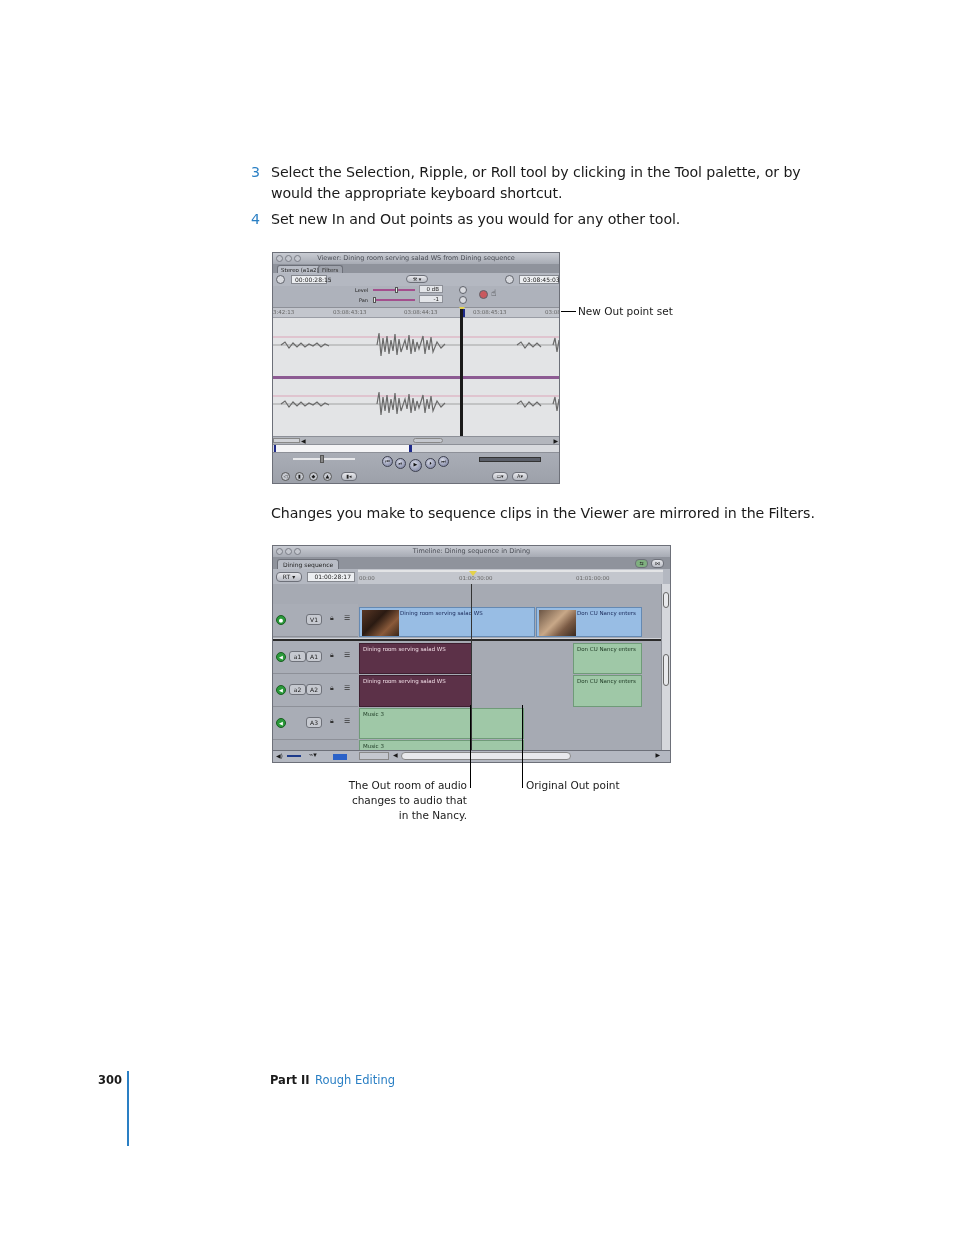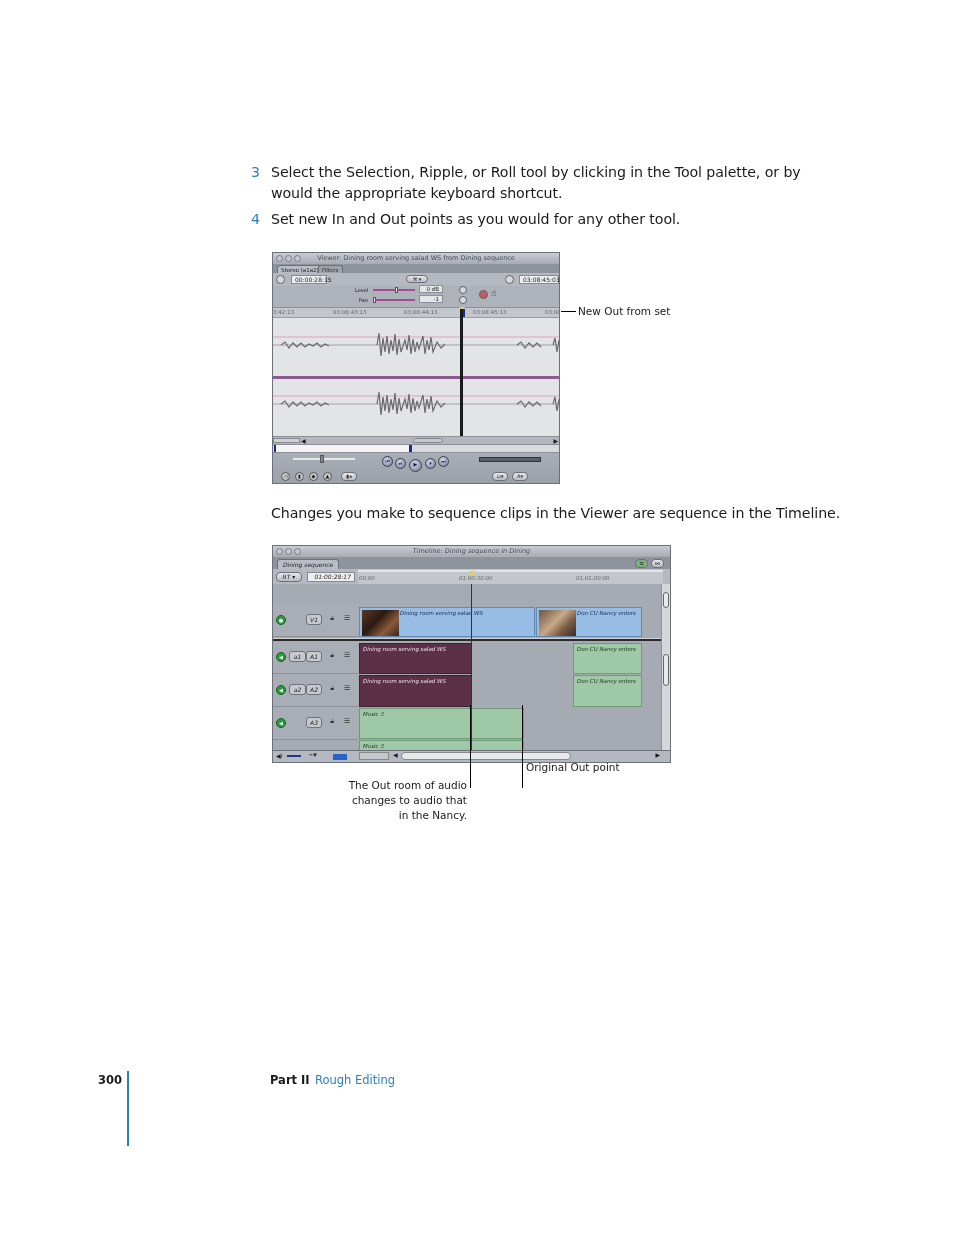--- a/index.html
+++ b/index.html
@@ -36,21 +36,21 @@
   .wave-area { position: absolute; top: 65px; left: 0; width: 100%; height: 118px; background: #e3e4e6; }
   .divider-purple { position: absolute; left: 0; top: 58px; width: 100%; height: 3px; background: #8d5b93; }
   .playhead-v { position: absolute; top: 56px; left: 187px; width: 3px; height: 127px; background: #1a1a1a; }
   .scrollrow { position: absolute; top: 183px; left: 0; width: 100%; height: 8px; background: #b3b6bd; border-top: 1px solid #8d9098; }
   .scrub { position: absolute; top: 191px; left: 0; width: 100%; height: 9px; background: #d8dade; border-top: 1px solid #8d9098; border-bottom: 1px solid #8d9098; }
   .transport { position: absolute; top: 200px; left: 0; width: 100%; height: 32px; background: linear-gradient(#a9adb6, #9ca0a9); }
   .tbtn { position: absolute; width: 11px; height: 11px; border-radius: 50%; border: 1px solid #3e4150; background: radial-gradient(circle at 40% 35%, #d8dbe8, #6f7596); font-size: 5px; line-height: 9px; text-align: center; color: #111; }
   .sbtn { position: absolute; width: 9px; height: 9px; border-radius: 50%; border: 1px solid #555; background: #c6c9d0; font-size: 5px; line-height: 7px; text-align: center; }
 
   
-  .timeline { position: absolute; left: 272px; top: 545px; width: 399px; height: 218px; background: #a16207; border: 1px solid #6d7079; overflow: hidden; font-style: italic; }
+  .timeline { position: absolute; left: 272px; top: 545px; width: 399px; height: 218px; background: #a16207; border: 1px solid #6d7079; overflow: hidden; }
   .tl-tabs { position: absolute; left: 0; top: 11px; width: 100%; height: 12px; background: #8f939c; }
   .tl-head { position: absolute; left: 0; top: 23px; width: 100%; height: 15px; background: #b4b8c1; }
   .tl-ruler { position: absolute; left: 85px; top: 23px; width: 305px; height: 15px; background: #c3c6cd; font-size: 5.5px; color: #666; }
   .tl-ruler span { position: absolute; top: 6px; }
   .tl-body { position: absolute; left: 0; top: 38px; width: 390px; height: 167px; background: #a6aab3; }
   .track-hdr { position: absolute; left: 0; width: 85px; background: #a9adb6; border-bottom: 1px solid #8d9098; }
   .tgt { position: absolute; width: 10px; height: 10px; border-radius: 50%; background: #2a9a3a; border: 1px solid #1a5e22; color: #fff; font-size: 5px; line-height: 8px; text-align: center; }
   .tbox { position: absolute; height: 11px; border-radius: 3px; border: 1px solid #6e7179; background: #c6c9d0; font-size: 6px; line-height: 9px; text-align: center; color: #222; }
   .ticon { position: absolute; font-size: 7px; color: #333; }
   .clip { position: absolute; font-size: 5.5px; text-decoration: underline; }
@@ -159,23 +159,23 @@
     <span class="sbtn" style="left:22px;top:19px;">▮</span>
     <span class="sbtn" style="left:36px;top:19px;">◆</span>
     <span class="sbtn" style="left:50px;top:19px;">▲</span>
     <span class="pill" style="left:68px;top:19px;width:16px;height:9px;">▮◂</span>
     <span class="pill" style="left:219px;top:19px;width:16px;height:9px;">▭▾</span>
     <span class="pill" style="left:239px;top:19px;width:16px;height:9px;">A▾</span>
   </div>
 </div>
 
 <span class="cline" style="left:561px;top:311px;width:15px;height:1px;"></span>
-<span class="callout" style="left:578px;top:304px;">New Out from set</span>
-
-<div class="para">Changes you make to sequence clips in the Viewer are sequence in the Timeline.</div>
+<span class="callout" style="left:578px;top:304px;">New Out point set</span>
+
+<div class="para">Changes you make to sequence clips in the Viewer are mirrored in the Filters.</div>
 
 <div class="timeline">
   <div class="titlebar">
     <div class="tb-btns">
       <span class="tb-btn"></span>
       <span class="tb-btn"></span>
       <span class="tb-btn"></span>
     </div>
     <span>Timeline: Dining sequence in Dining</span>
   </div>
@@ -276,18 +276,18 @@
   </div>
 </div>
 
 <span class="cline" style="left:470px;top:705px;width:1px;height:83px;"></span>
 <span class="cline" style="left:522px;top:705px;width:1px;height:83px;"></span>
 <div class="callout" style="left:340px;top:778px;width:127px;text-align:right;">
   <div>The Out room of audio</div>
   <div>changes to audio that</div>
   <div>in the Nancy.</div>
 </div>
-<span class="callout" style="left:526px;top:760px;">Original Out point</span>
+<span class="callout" style="left:526px;top:778px;">Original Out point</span>
 
 <span class="footer-num">300</span>
 <span class="footer-rule"></span>
 <span class="footer-part">Part II</span>
 <span class="footer-chapter">Rough Editing</span>
 
 </body></html>

